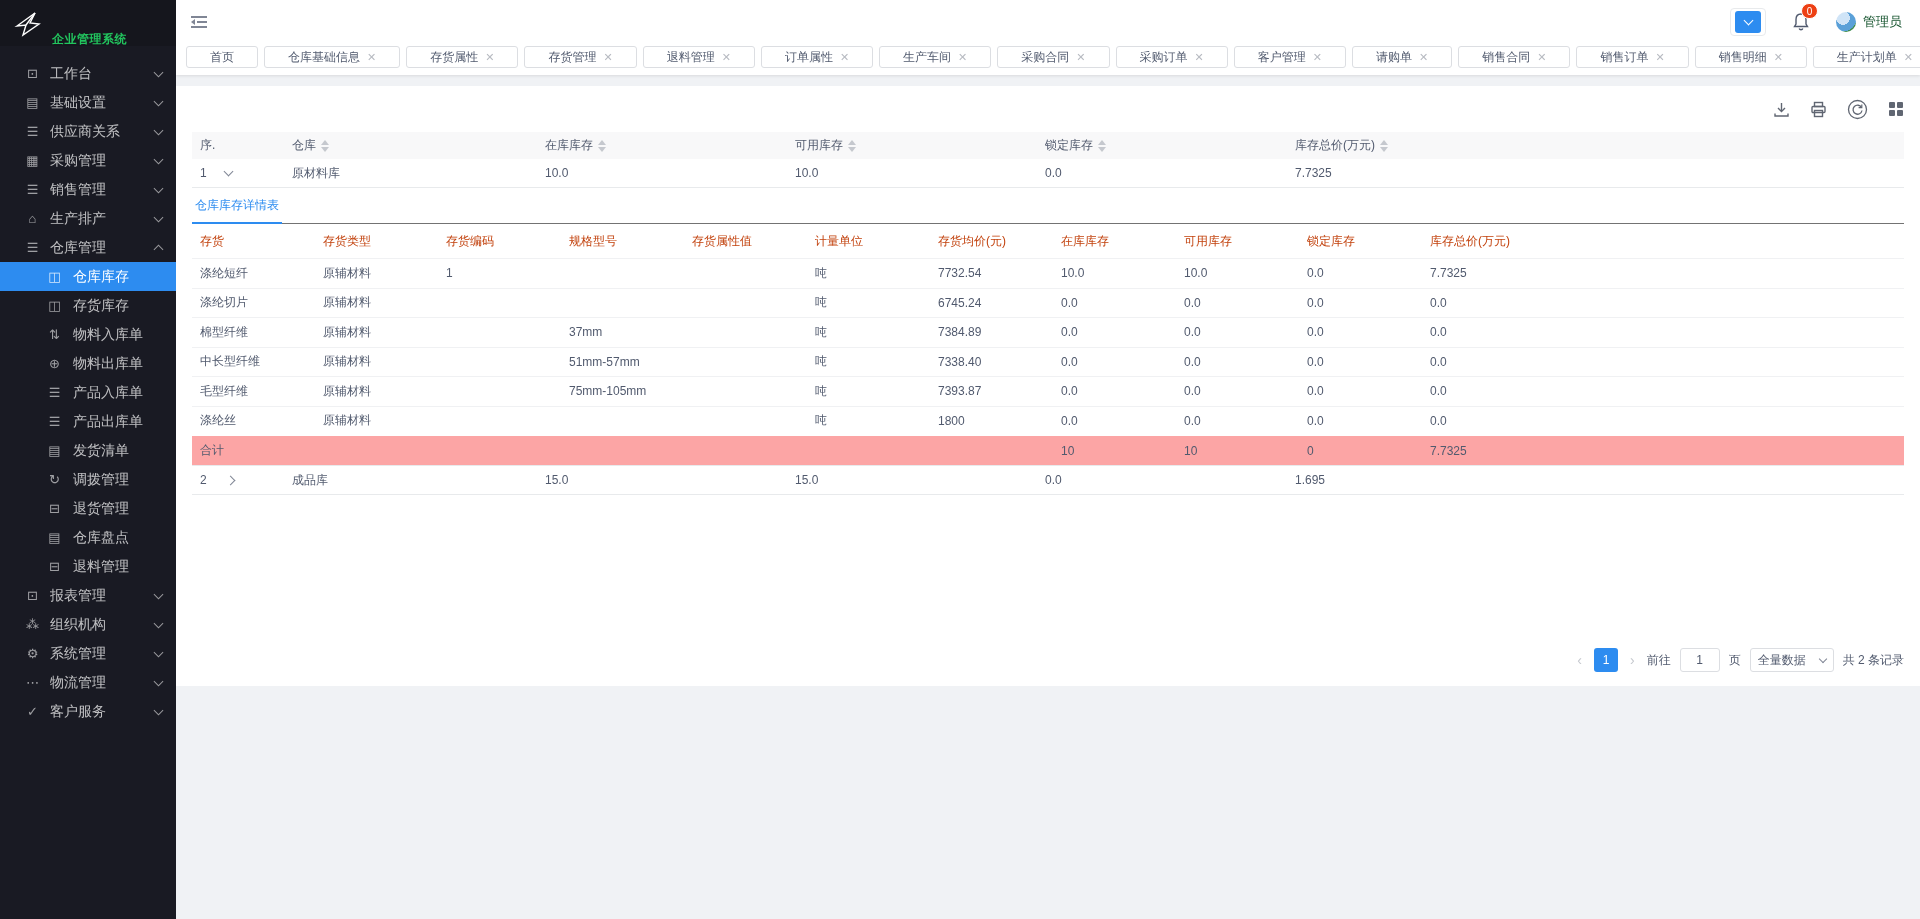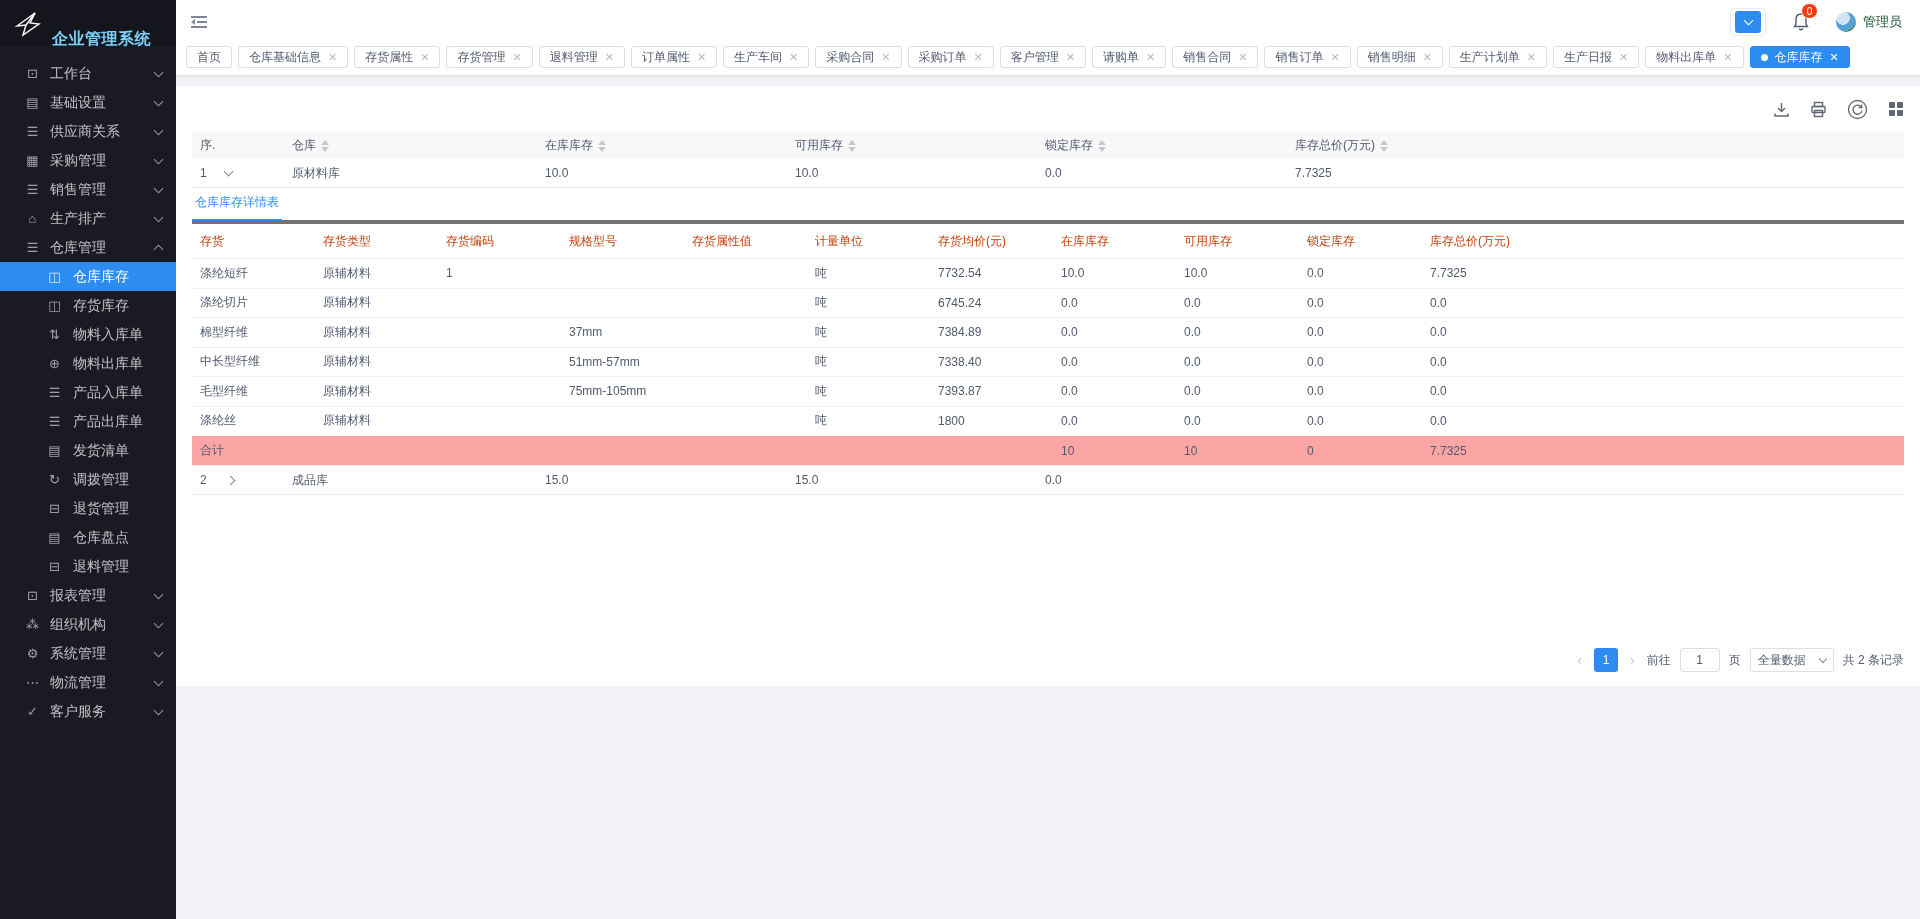--- a/index.html
+++ b/index.html
@@ -2,21 +2,21 @@
 <html><head>
 <meta charset="utf-8">
 <style>
   * { box-sizing: border-box; margin: 0; padding: 0; }
   html,body { width:1920px; height:919px; overflow:hidden;
     font-family:"Liberation Sans","DejaVu Sans",sans-serif; background:#f0f2f5; color:#515a6e; }
 
   
   .sidebar { position:fixed; left:0; top:0; width:176px; height:919px; background:#191a23; z-index:20; }
   .logo { height:46px; display:flex; align-items:center; gap:9px; padding-left:13px; background:#15161d; }
-  .logo-title { color:#7dd3fc; font-size:16px; font-weight:bold; letter-spacing:.5px;margin-top:32px; }
+  .logo-title { color:#22c55e; font-size:12px; font-weight:bold; letter-spacing:.5px;margin-top:32px; }
   .menu { padding-top:13px; }
   .menu-item { height:29px; display:flex; align-items:center; padding:0 14px 0 24px;
     color:rgba(255,255,255,.72); font-size:14px; cursor:pointer; }
   .mi { width:17px; margin-right:9px; font-size:13px; text-align:center; opacity:.8; flex:none; }
   .chev { width:7px; height:7px; border-right:1.5px solid rgba(255,255,255,.55);
     border-bottom:1.5px solid rgba(255,255,255,.55); transform:rotate(45deg); margin-left:auto; margin-top:-3px; }
   .chev.up { transform:rotate(-135deg); margin-top:3px; }
   .sub-item { height:29px; display:flex; align-items:center; padding-left:46px;
     color:rgba(255,255,255,.72); font-size:14px; cursor:pointer; }
   .sub-item .mi { margin-right:10px; }
@@ -37,21 +37,21 @@
   .bell-wrap { position:relative; cursor:pointer; }
   .badge { position:absolute; top:-9px; left:9px; min-width:17px; height:16px; padding:0 4px;
     background:#ed4014; color:#fff; font-size:10px; line-height:16px; text-align:center;
     border-radius:9px; border:1px solid #fff; }
   .userbox { display:flex; align-items:center; gap:7px; cursor:pointer; }
   .avatar { width:20px; height:20px; border-radius:50%;
     background:radial-gradient(circle at 35% 30%, #cfe4f7 0 35%, #5aa0d8 36% 70%, #3f8c4f 71% 100%); }
   .username { font-size:13px; color:#14532d; }
 
   .tabbar { display:flex; align-items:center; gap:6px; padding:2px 10px 7px 10px; }
-  .tab { height:22px; display:flex; align-items:center; gap:7px; padding:0 10px;
+  .tab { height:22px; display:flex; align-items:center; gap:7px; padding:0 23px;
     border:1px solid #dcdee2; border-radius:3px; background:#fff; font-size:12px; color:#515a6e;
     cursor:pointer; white-space:nowrap; }
   .tab .x { color:#b7bac1; font-size:11px; line-height:1; }
   .tab.active { background:#2d8cf0; border-color:#2d8cf0; color:#fff; }
   .tab.active .x { color:#fff; }
   .tab .dot { width:7px; height:7px; border-radius:50%; background:#fff; }
 
   
   .content { position:absolute; left:176px; top:73px; right:0; bottom:0; background:#f0f2f5; padding-top:13px; }
   .panel { background:#fff; height:600px; padding:0 16px; display:flex; flex-direction:column; }
@@ -66,21 +66,21 @@
   .caret .up { border-bottom:5px solid #c5c8ce; }
   .caret .dn { border-top:5px solid #c5c8ce; }
   .trow { height:29px; border-bottom:1px solid #e8eaec; color:#515a6e; }
   .rchev { width:7px; height:7px; border-right:1.5px solid #808695; border-bottom:1.5px solid #808695;
     display:inline-block; cursor:pointer; }
   .rchev.down { transform:rotate(45deg); margin-top:-3px; }
   .rchev.right { transform:rotate(-45deg); margin-left:2px; }
   .idx-cell { gap:18px; }
 
   .detail { border-bottom:1px solid #e8eaec; }
-  .dtabs { height:36px; display:flex; align-items:flex-end; border-bottom:4px solid #737373; }
+  .dtabs { height:36px; display:flex; align-items:flex-end; border-bottom:1px solid #737373; }
   .dtab { color:#2d8cf0; font-size:12px; padding:8px 3px; border-bottom:2px solid #2d8cf0;
     margin-bottom:-1px; cursor:pointer; }
   .grid-detail { display:grid; grid-template-columns:repeat(10,123px) 1fr; align-items:center; font-size:12px; }
   .dhead { height:34px; color:#c2410c; }
   .drow { height:29.5px; border-top:1px solid #f0f1f3; color:#515a6e; }
   .drow:first-of-type { border-top:none; }
   .dtotal { height:29px; background:#fca5a5; color:#515a6e; margin-top:1px; }
 
   .pagination { margin-top:auto; height:52px; display:flex; align-items:center; justify-content:flex-end;
     gap:9px; font-size:12px; color:#515a6e; }
@@ -520,20 +520,21 @@
 
     <div class="grid-main trow">
       <div class="cell idx-cell">
           <span>2</span>
           <span class="rchev right"></span>
         </div>
       <div class="cell">成品库</div>
       <div class="cell">15.0</div>
       <div class="cell">15.0</div>
       <div class="cell">0.0</div>
+      <div class="cell">1.695</div>
     </div>
 
     <div class="pagination">
       <span class="pg-arrow">‹</span>
       <span class="pg-num">1</span>
       <span class="pg-arrow">›</span>
       <span>前往</span>
       <input class="pg-input" value="1" style="">
       <span>页</span>
       <span class="pg-select">

